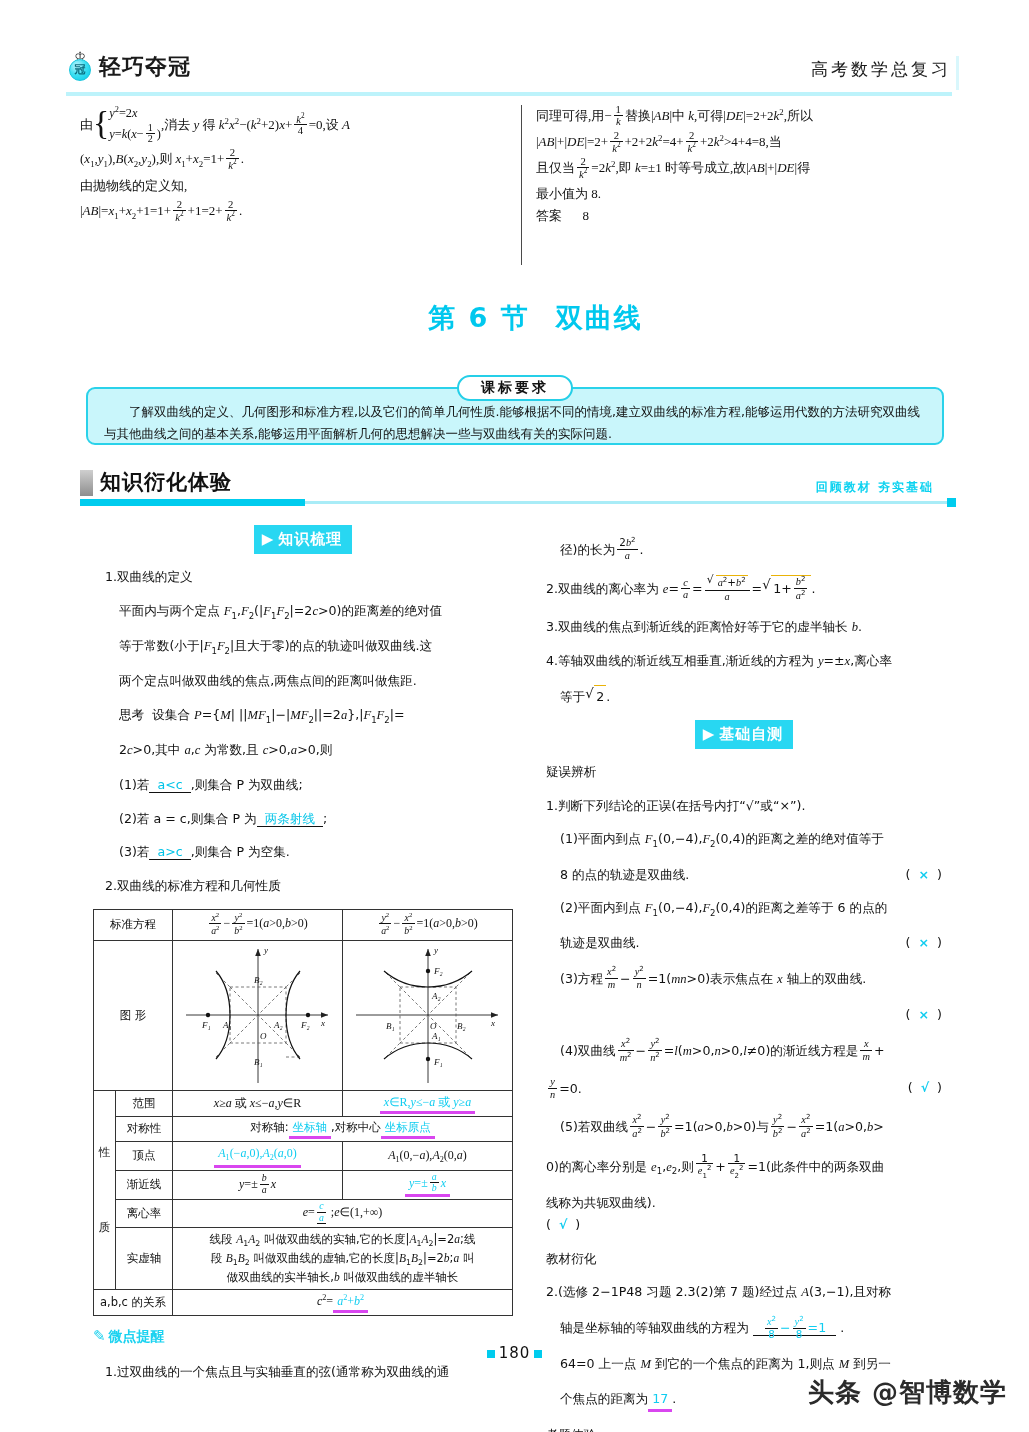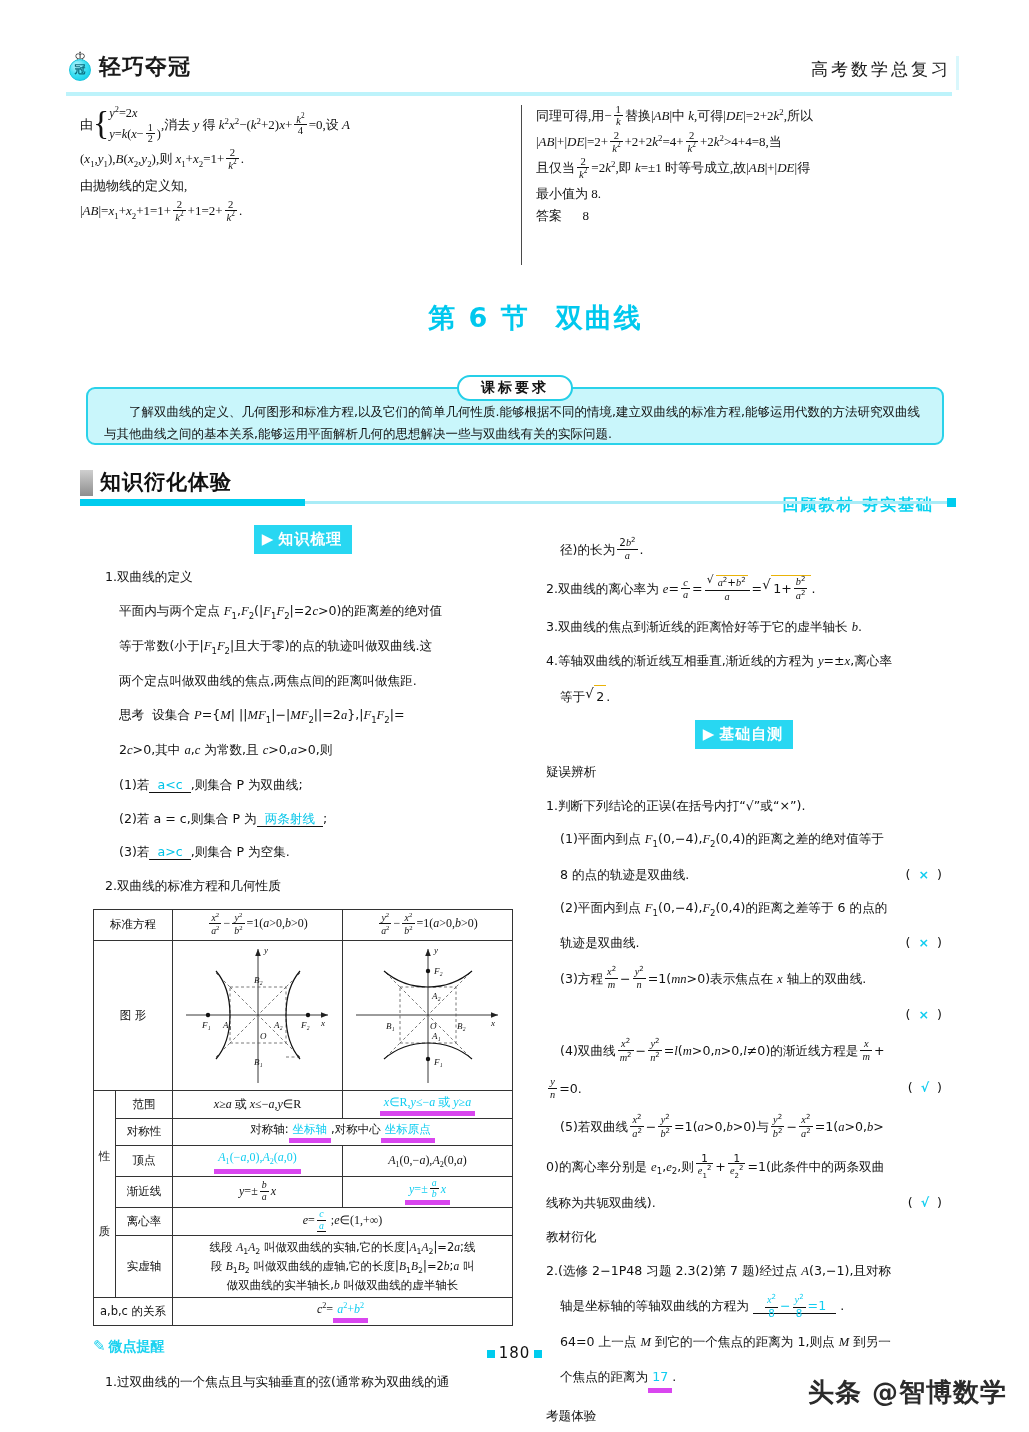--- a/index.html
+++ b/index.html
@@ -99,22 +99,22 @@
   
   .band { position:absolute; left:80px; top:468px; width:872px; height:42px; }
   .band-sq { position:absolute; left:0; top:2px; width:13px; height:26px;
     background:linear-gradient(180deg,#cfcfcf,#8e8e8e); }
   .band-title {
     position:absolute; left:20px; top:0px;
     font-family:"DejaVu Sans", sans-serif; font-weight:bold; font-size:21px; color:#111;
     letter-spacing:1px;
   }
   .band-sub {
-    position:absolute; right:18px; top:27px;
-    font-family:"DejaVu Sans", sans-serif; font-weight:bold; font-size:16px;
+    position:absolute; right:18px; top:11px;
+    font-family:"DejaVu Sans", sans-serif; font-weight:bold; font-size:12px;
     color:#0cd2f0; letter-spacing:2px;
   }
   .band-line-dark { position:absolute; left:0; top:31px; width:225px; height:7px; background:#00ccee; }
   .band-line-light { position:absolute; left:225px; top:33px; width:645px; height:3px; background:#a9ecf7; }
   .band-cap { position:absolute; right:-4px; top:30px; width:9px; height:9px; background:#00ccee; }
 
   
   .main { position:absolute; left:79px; top:525px; width:886px; height:800px; }
   .col { position:absolute; top:0; width:420px; font-size:12.6px; line-height:1.62; }
   .col.left { left:14px; }
@@ -133,21 +133,21 @@
   .ans { color:#12cdf0; font-weight:bold; }
 
   
   table.props { border-collapse:collapse; width:420px; margin-top:3px; font-family:"DejaVu Sans", sans-serif; }
   table.props td { border:1px solid #333; padding:2px 3px; text-align:center; font-size:11.5px; line-height:1.5; }
   td.lab { width:76px; }
   td.lab2 { width:54px; }
   td.vlab { width:22px; }
   .eq { font-family:"Liberation Serif", serif; font-size:12px; }
   .tcyan { color:#11cdf0; }
-  .uline { border-bottom:5px solid #d946ef; padding:0 4px; display:inline-block; }
+  .uline { border-bottom:3px solid #d946ef; padding:0 4px; display:inline-block; }
 
   
   .figcell { height:150px; padding:0 !important; }
   svg.hyp { display:block; margin:0 auto; }
 
   
   .pgnum {
     position:absolute; left:0; top:1344px; width:1029px; text-align:center;
     font-family:"DejaVu Sans", sans-serif; font-size:15px; color:#111; letter-spacing:1px;
   }
@@ -467,21 +467,21 @@
         <span><span class="frac"><span class="num"><i class="mi">y</i></span><span class="den"><i class="mi">n</i></span></span>=0.</span>
         <span>(&nbsp;&nbsp;<span class="ans">√</span>&nbsp;&nbsp;)</span>
       </div>
 
       <div class="p ind" style="margin-top:3px;">
         (5)若双曲线<span class="frac"><span class="num"><i class="mi">x</i><sup class="s">2</sup></span><span class="den"><i class="mi">a</i><sup class="s">2</sup></span></span>−<span class="frac"><span class="num"><i class="mi">y</i><sup class="s">2</sup></span><span class="den"><i class="mi">b</i><sup class="s">2</sup></span></span>=1(<i class="mi">a</i>&gt;0,<i class="mi">b</i>&gt;0)与<span class="frac"><span class="num"><i class="mi">y</i><sup class="s">2</sup></span><span class="den"><i class="mi">b</i><sup class="s">2</sup></span></span>−<span class="frac"><span class="num"><i class="mi">x</i><sup class="s">2</sup></span><span class="den"><i class="mi">a</i><sup class="s">2</sup></span></span>=1(<i class="mi">a</i>&gt;0,<i class="mi">b</i>&gt;
       </div>
       <div class="p" style="margin-top:3px;">
         0)的离心率分别是 <i class="mi">e</i><sub class="s">1</sub>,<i class="mi">e</i><sub class="s">2</sub>,则<span class="frac"><span class="num">1</span><span class="den"><i class="mi">e</i><sub class="s">1</sub><sup class="s">2</sup></span></span>+<span class="frac"><span class="num">1</span><span class="den"><i class="mi">e</i><sub class="s">2</sub><sup class="s">2</sup></span></span>=1(此条件中的两条双曲
       </div>
-      <div class="p" style="display:flex;justify-content:space-between;margin-top:3px;">
+      <div class="p" style="display:flex;justify-content:space-between;margin-top:3px;flex-direction:column;">
         <span>线称为共轭双曲线).</span>
         <span>(&nbsp;&nbsp;<span class="ans">√</span>&nbsp;&nbsp;)</span>
       </div>
 
       <div class="p">教材衍化</div>
       <div class="p">2.(选修 2−1P48 习题 2.3(2)第 7 题)经过点 <i class="mi">A</i>(3,−1),且对称</div>
       <div class="p ind">
         <span>轴是坐标轴的等轴双曲线的方程为</span>
         <span class="tcyan" style="border-bottom:1px solid #111;padding:0 10px;"><span class="frac"><span class="num"><i class="mi">x</i><sup class="s">2</sup></span><span class="den">8</span></span>−<span class="frac"><span class="num"><i class="mi">y</i><sup class="s">2</sup></span><span class="den">8</span></span>=1</span>&nbsp;.
       </div>

